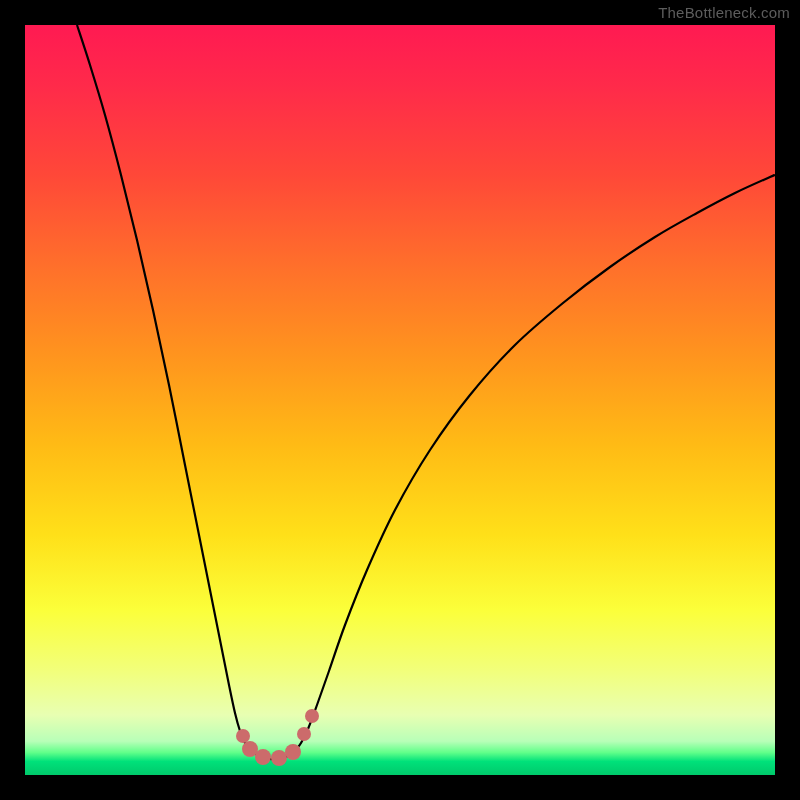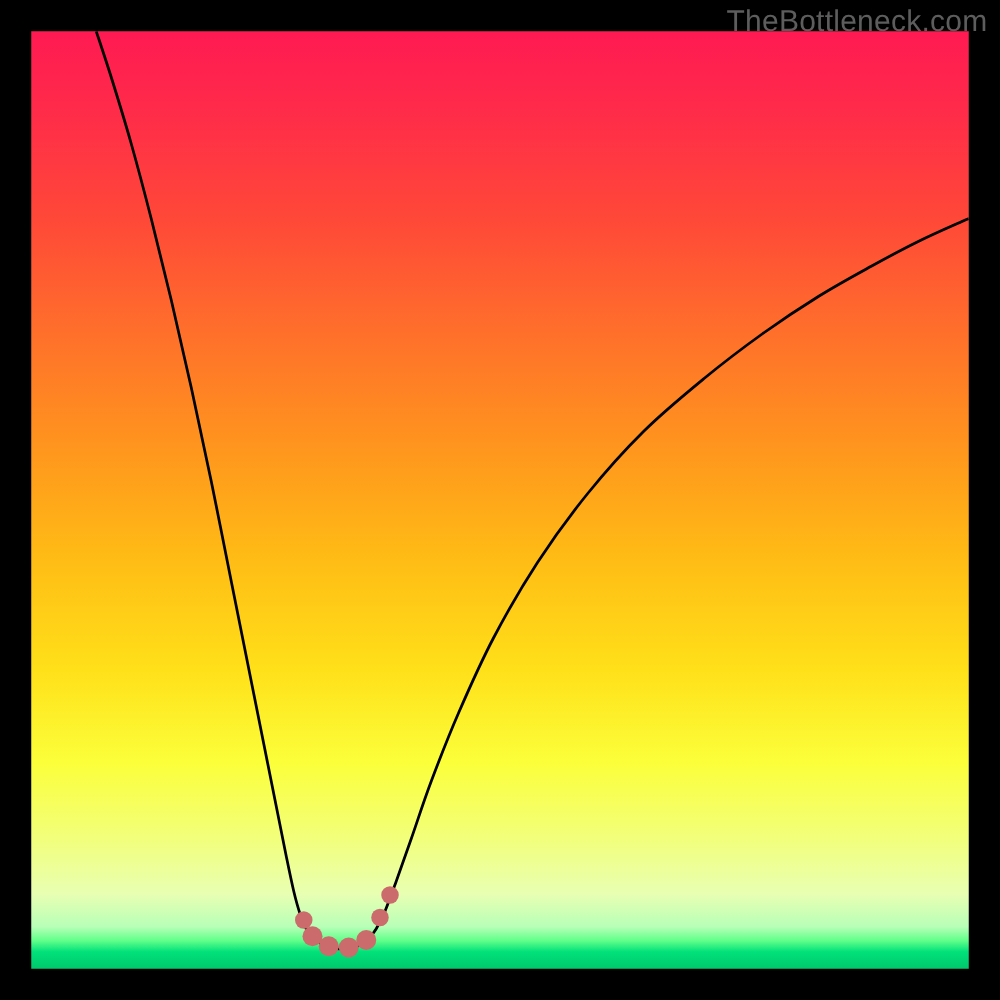--- a/index.html
+++ b/index.html
@@ -32,21 +32,21 @@
       #61ff8a 97%,
       #00e17a 98.2%,
       #00c96b 100%
     );
   }
   .watermark {
     position: absolute;
     top: 4px;
     right: 10px;
     color: #5d5d5d;
-    font-size: 24px;
+    font-size: 15px;
     letter-spacing: 0.2px;
   }
   svg.plot {
     position: absolute;
     left: 0;
     top: 0;
     width: 750px;
     height: 750px;
   }
   .curve {

